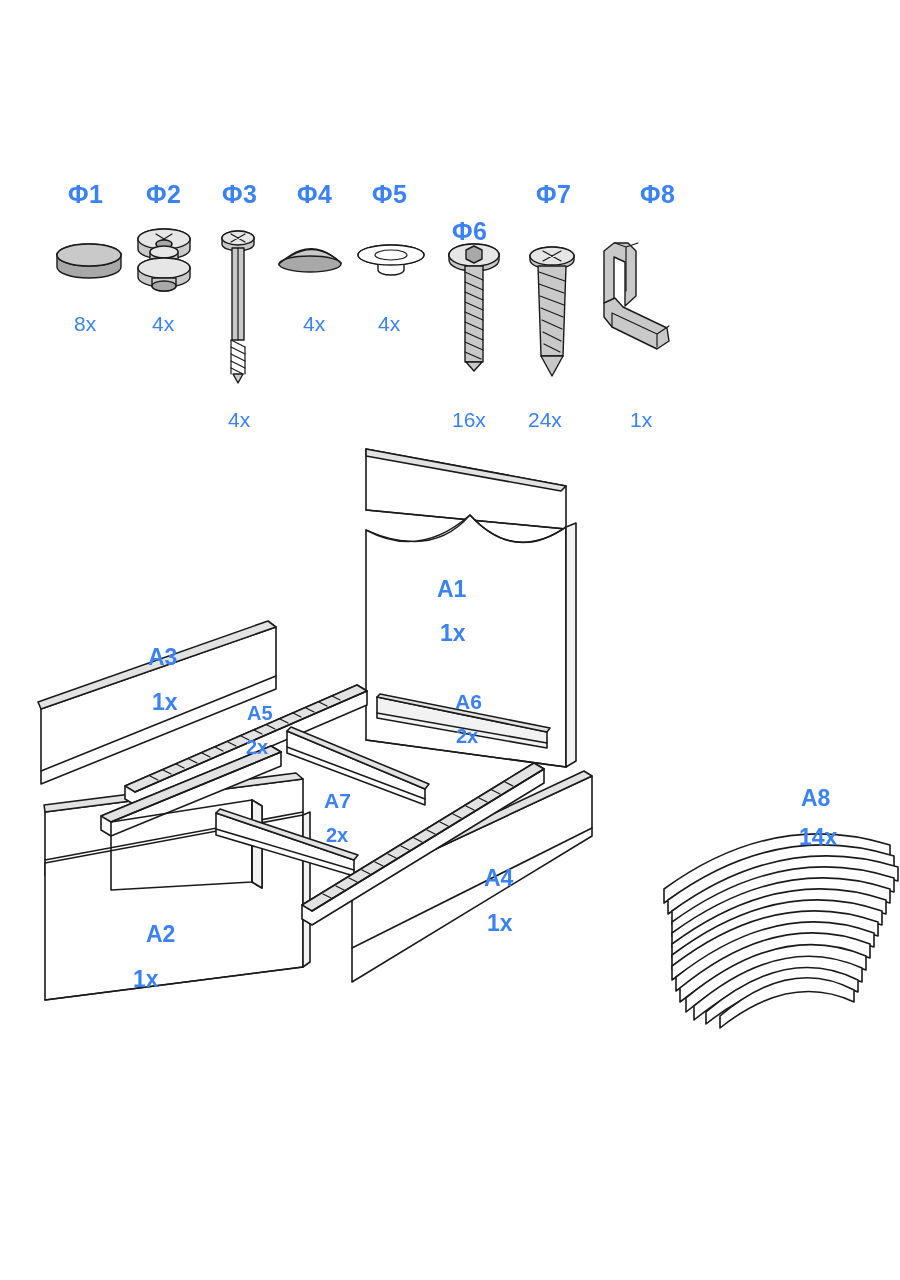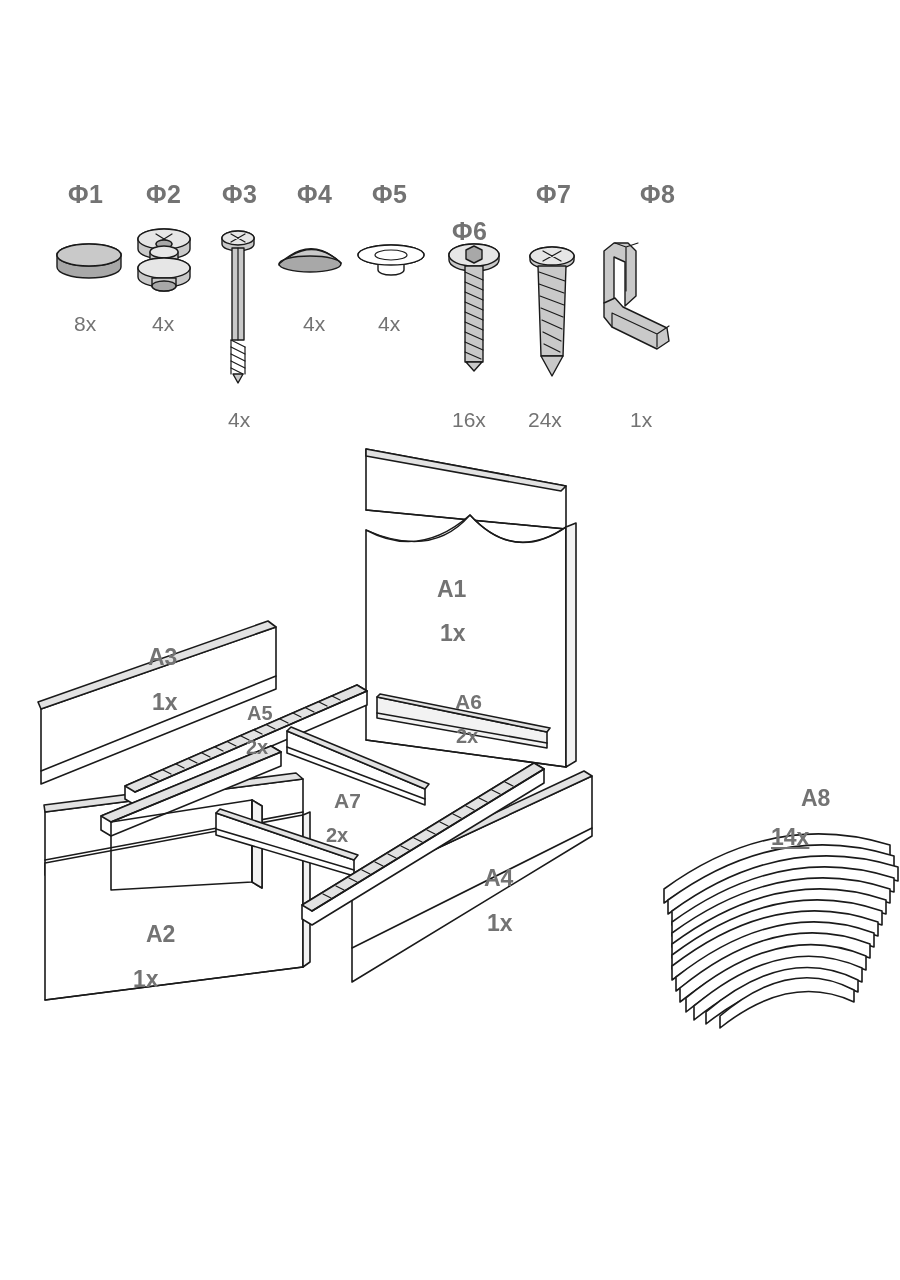--- a/index.html
+++ b/index.html
@@ -16,21 +16,21 @@
     overflow: hidden;
   }
   #sheet {
     position: relative;
     width: 900px;
     height: 1280px;
   }
   .lbl {
     position: absolute;
     font-weight: bold;
-    color: #737373;
+    color: #3b82f6;
     white-space: nowrap;
     line-height: 1;
   }
   .hw-name {
     font-size: 25px;
     letter-spacing: 0.5px;
   }
   .hw-qty {
     font-size: 21px;
     font-weight: normal;
@@ -317,19 +317,19 @@
 
   <div class="lbl part-name" style="left:484px; top:867px;">A4</div>
   <div class="lbl part-qty" style="left:487px; top:912px;">1x</div>
 
   <div class="lbl part-name" style="left:247px; top:703px; font-size:20px;">A5</div>
   <div class="lbl part-qty" style="left:246px; top:737px; font-size:20px;">2x</div>
 
   <div class="lbl part-name" style="left:455px; top:691px; font-size:21px;">A6</div>
   <div class="lbl part-qty" style="left:456px; top:726px; font-size:20px;">2x</div>
 
-  <div class="lbl part-name" style="left:324px; top:790px; font-size:21px;margin-left:10px;">A7</div>
+  <div class="lbl part-name" style="left:324px; top:790px; font-size:21px;">A7</div>
   <div class="lbl part-qty" style="left:326px; top:825px; font-size:20px;">2x</div>
 
   <div class="lbl part-name" style="left:801px; top:787px;">A8</div>
-  <div class="lbl part-qty" style="left:771px; top:826px;text-decoration:underline;">14x</div>
+  <div class="lbl part-qty" style="left:799px; top:826px;">14x</div>
 
 </div>
 
 </body></html>

